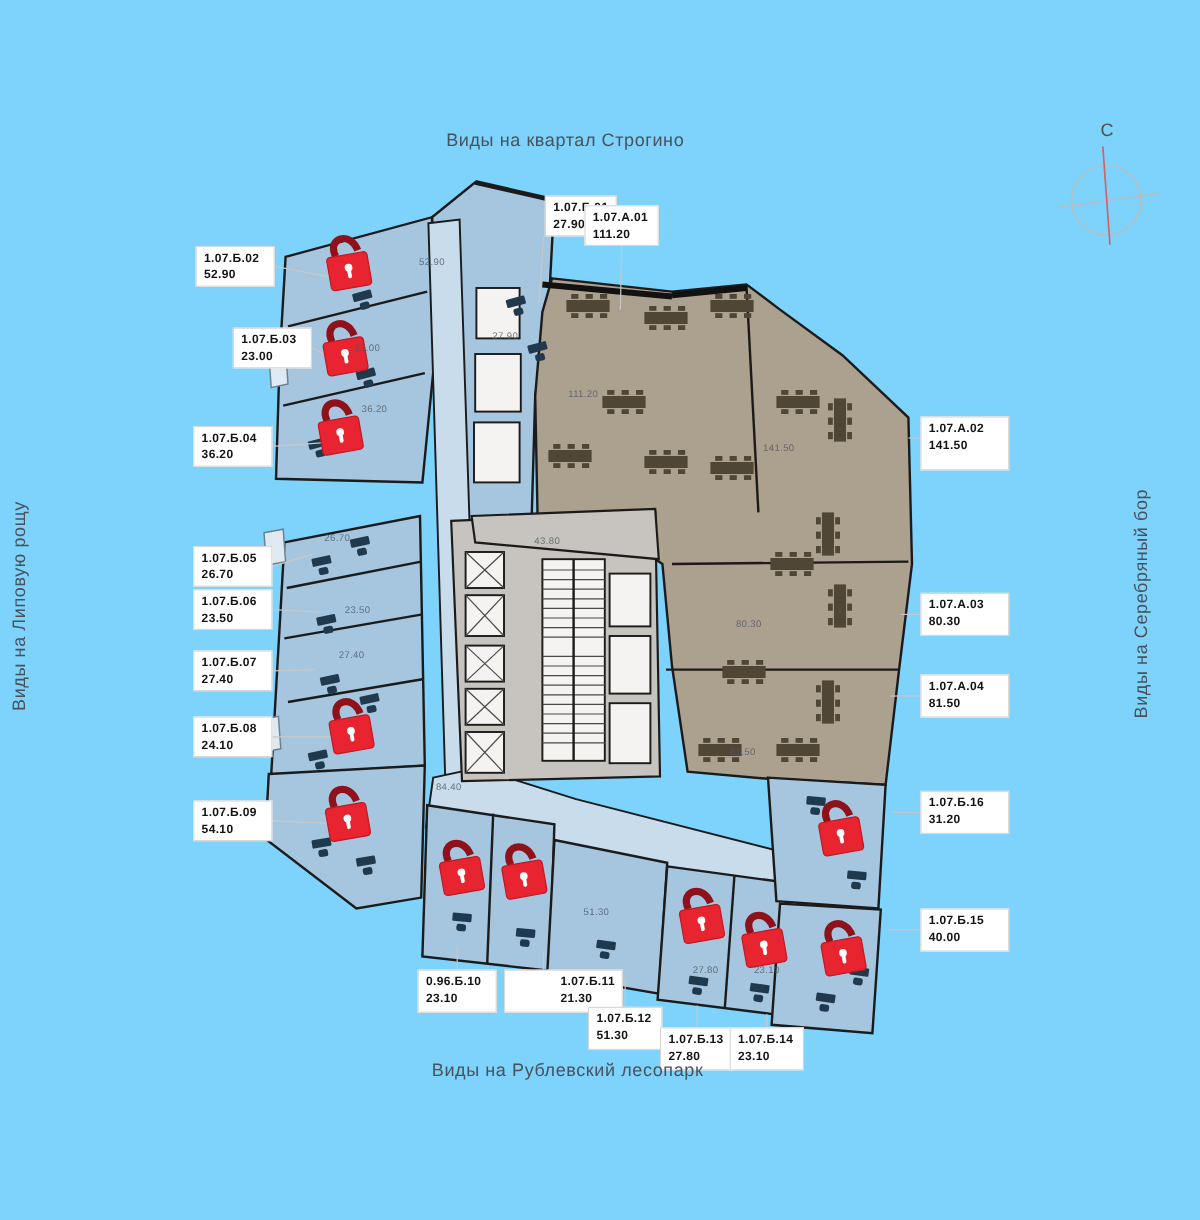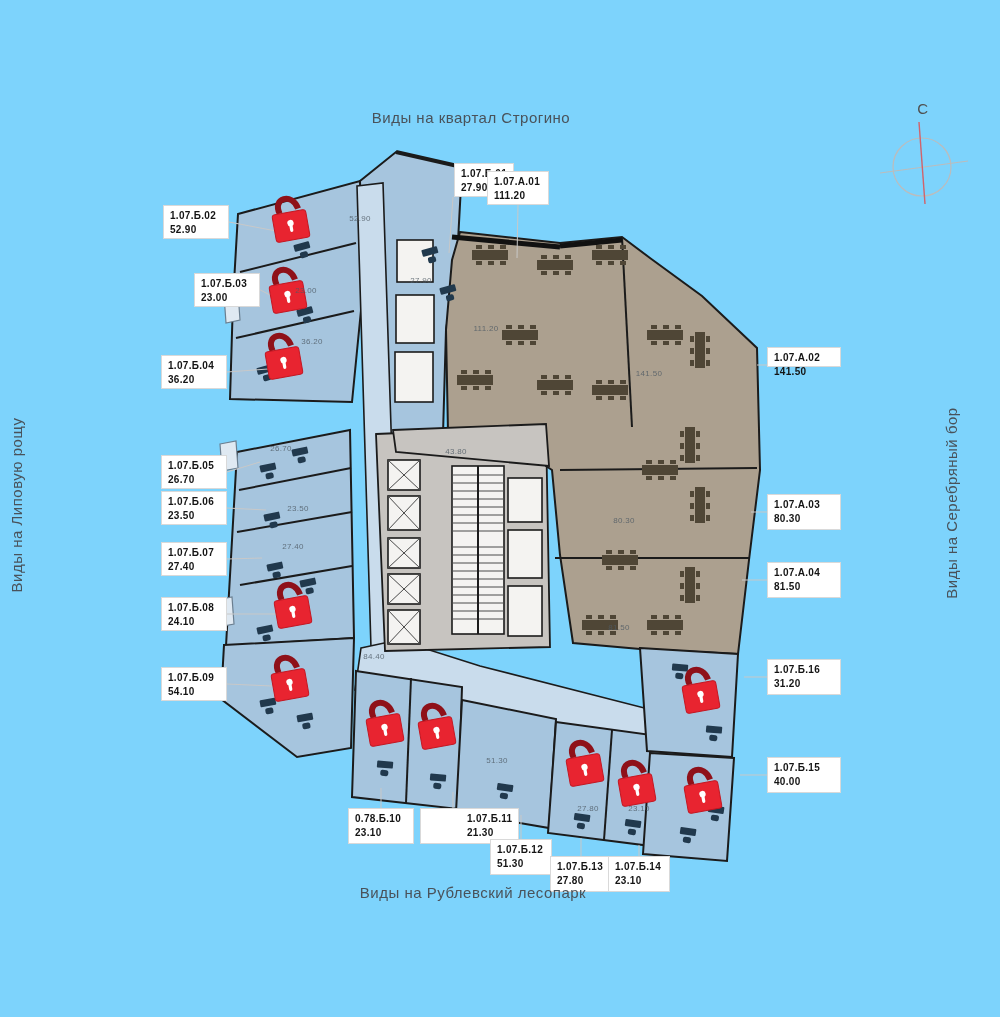--- a/index.html
+++ b/index.html
@@ -326,21 +326,21 @@
     </div>
     <div class="unit-label" style="left: 161px; top: 597px; min-width: 66px; height: 34px;">
       <div>1.07.Б.08</div>
       <div>24.10</div>
     </div>
     <div class="unit-label" style="left: 161px; top: 667px; min-width: 66px; height: 34px;">
       <div>1.07.Б.09</div>
       <div>54.10</div>
     </div>
     <div class="unit-label" style="left: 348px; top: 808px; min-width: 66px; height: 36px;">
-      <div>0.78.Б.10</div>
+      <div>0.96.Б.10</div>
       <div>23.10</div>
     </div>
     <div class="unit-label" style="left: 420px; top: 808px; min-width: 66px; height: 36px; padding-left: 46px;">
       <div>1.07.Б.11</div>
       <div>21.30</div>
     </div>
     <div class="unit-label" style="left: 490px; top: 839px; min-width: 62px; height: 36px;">
       <div>1.07.Б.12</div>
       <div>51.30</div>
     </div>
@@ -353,21 +353,21 @@
       <div>23.10</div>
     </div>
     <div class="unit-label" style="left: 767px; top: 757px; min-width: 74px; height: 36px;">
       <div>1.07.Б.15</div>
       <div>40.00</div>
     </div>
     <div class="unit-label" style="left: 767px; top: 659px; min-width: 74px; height: 36px;">
       <div>1.07.Б.16</div>
       <div>31.20</div>
     </div>
-    <div class="unit-label" style="left: 767px; top: 347px; min-width: 74px; height: 20px;">
+    <div class="unit-label" style="left: 767px; top: 347px; min-width: 74px; height: 45px;">
       <div>1.07.А.02</div>
       <div>141.50</div>
     </div>
     <div class="unit-label" style="left: 767px; top: 494px; min-width: 74px; height: 36px;">
       <div>1.07.А.03</div>
       <div>80.30</div>
     </div>
     <div class="unit-label" style="left: 767px; top: 562px; min-width: 74px; height: 36px;">
       <div>1.07.А.04</div>
       <div>81.50</div>

